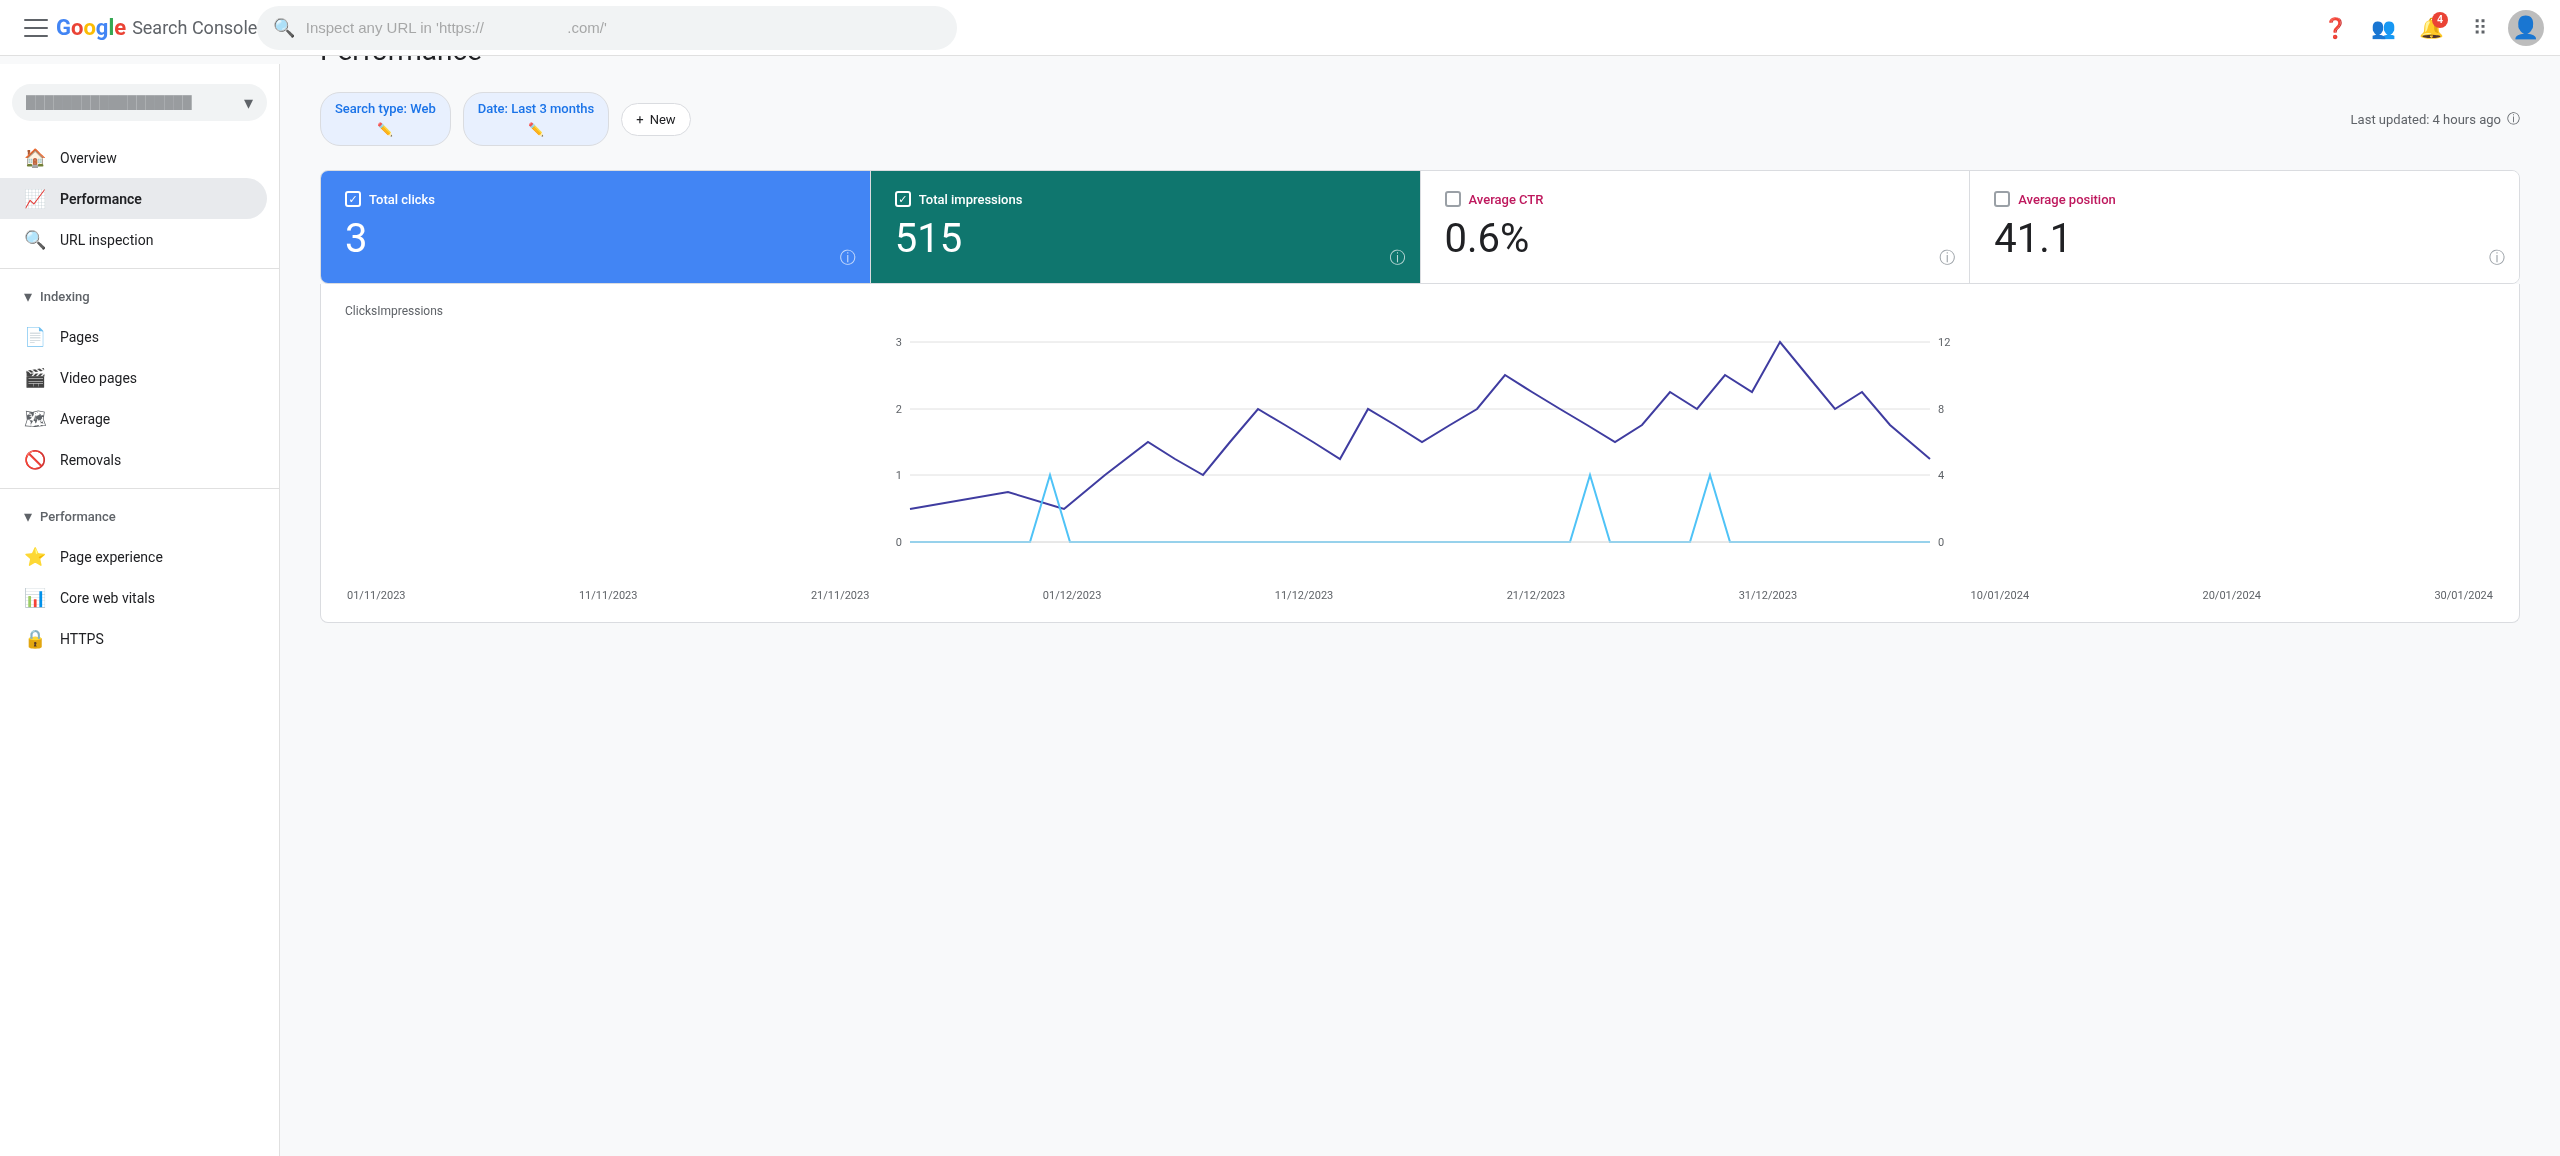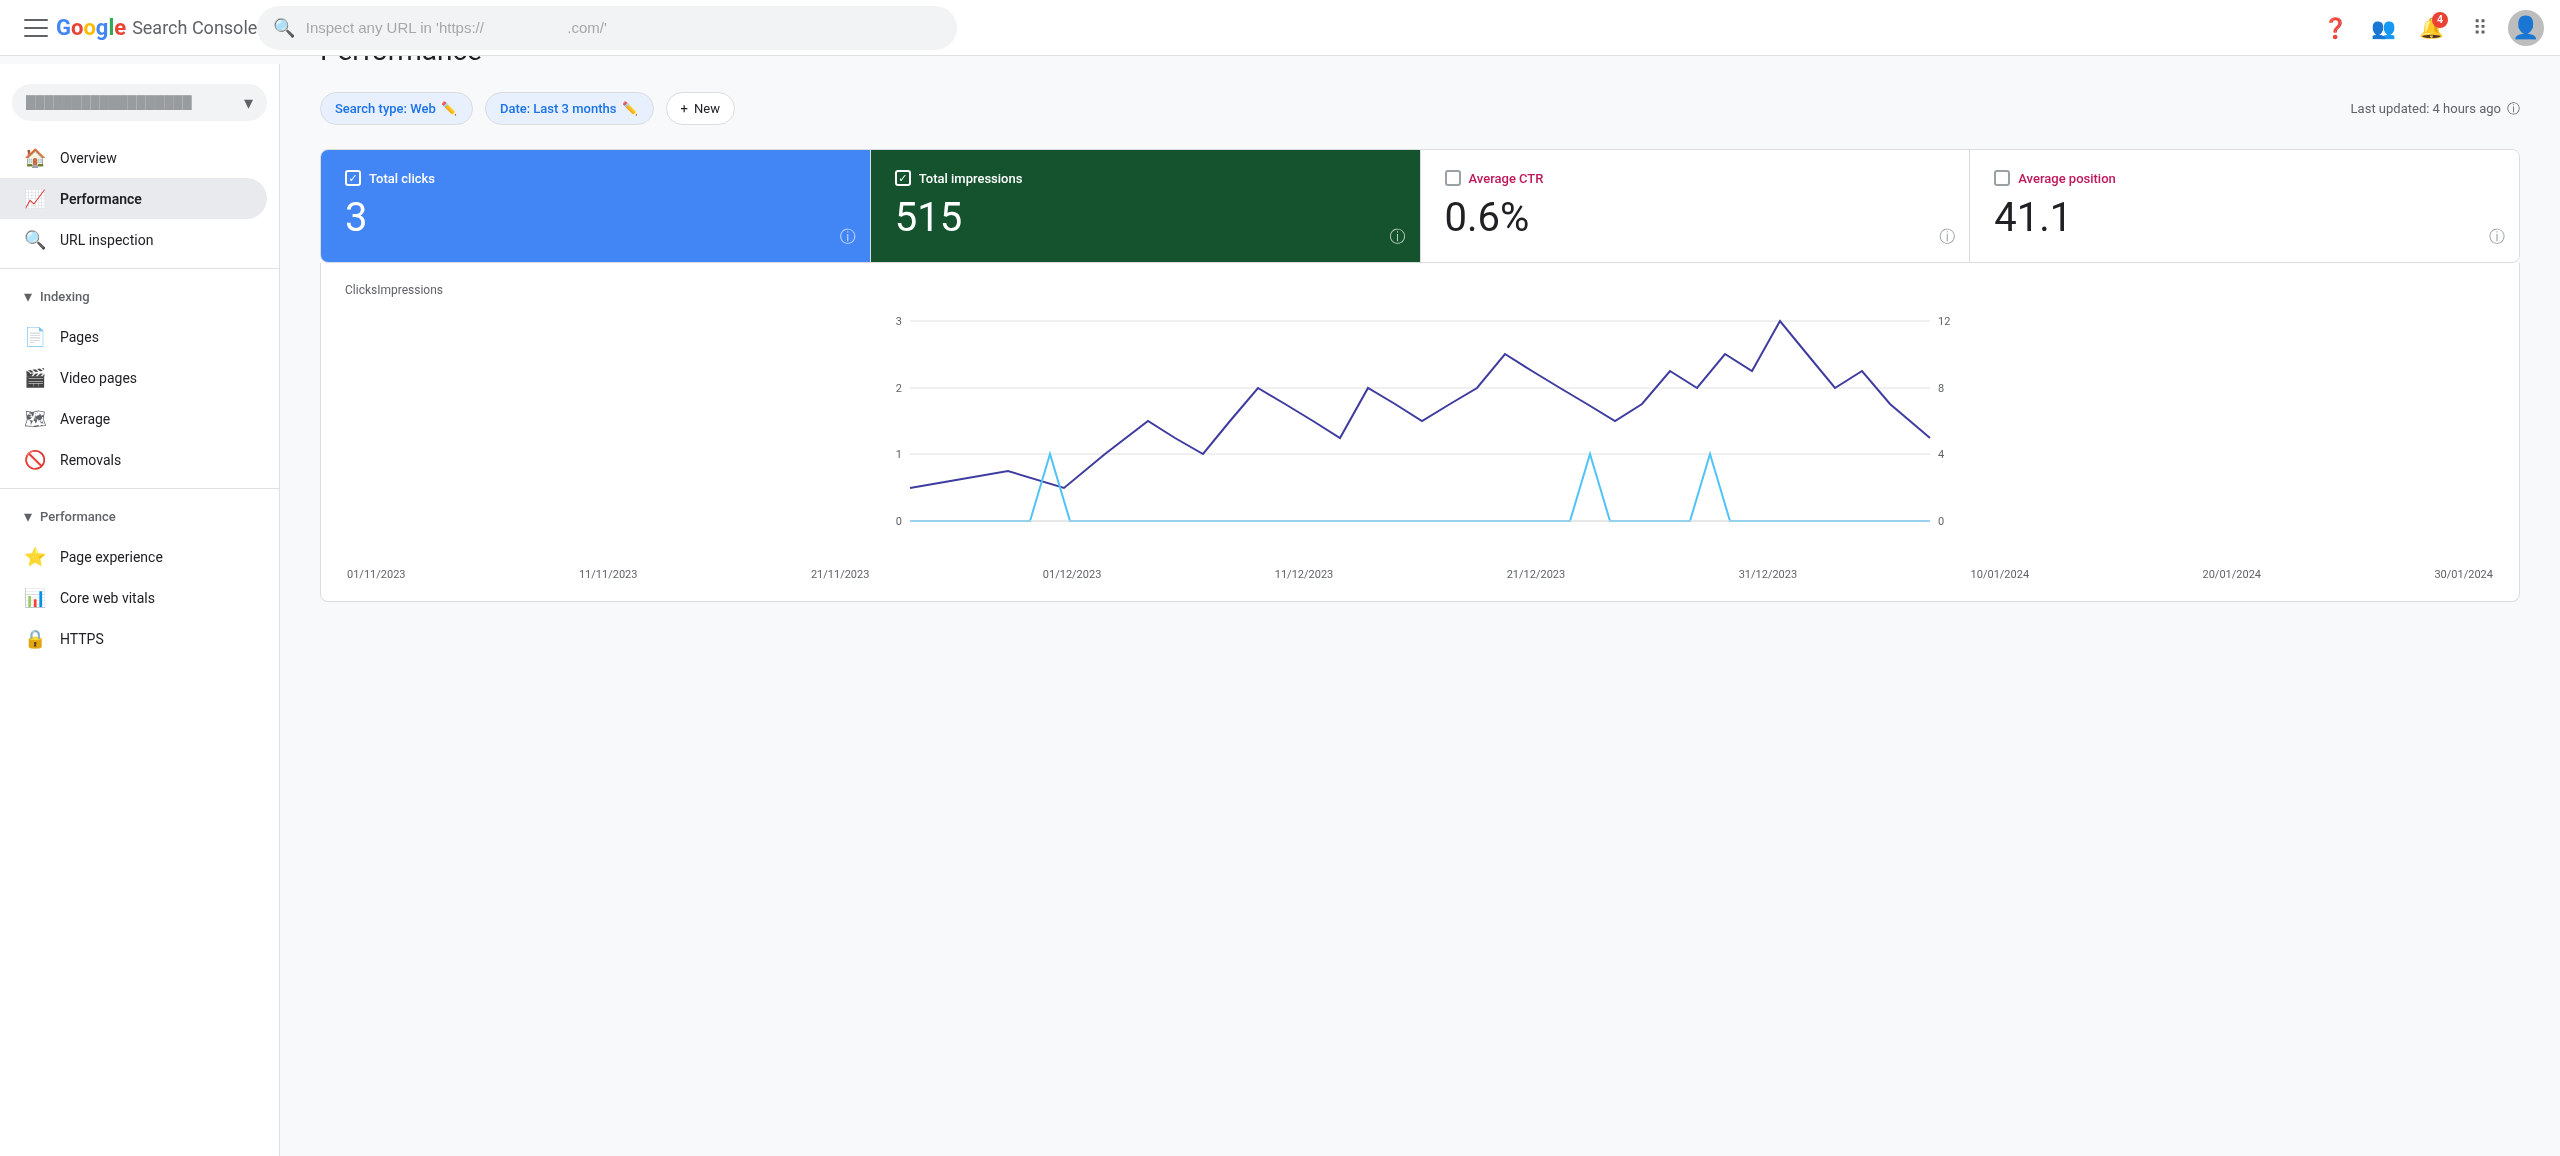--- a/index.html
+++ b/index.html
@@ -79,38 +79,38 @@
       display: flex; align-items: center; gap: 8px; padding: 10px 20px;
       border: none; background: none; color: #1a73e8; font-size: 14px; font-weight: 500;
       cursor: pointer; border-radius: 4px;
     }
 
     
     .filters { display: flex; align-items: center; gap: 12px; margin-bottom: 24px; }
     .filter-chip {
       display: flex; align-items: center; gap: 6px; padding: 8px 14px;
       border: 1px solid #dadce0; border-radius: 20px; background: #e8f0fe; cursor: pointer;
-      font-size: 13px; color: #1a73e8; font-weight: 500;
+      font-size: 13px; color: #1a73e8; font-weight: 500; flex-direction: column;
     }
     .new-btn {
       display: flex; align-items: center; gap: 6px; padding: 8px 14px;
       border: 1px solid #dadce0; border-radius: 20px; background: #fff; cursor: pointer;
       font-size: 13px; color: #202124;
     }
     .last-updated { margin-left: auto; font-size: 13px; color: #5f6368; display: flex; align-items: center; gap: 6px; }
 
     
     .metrics-row { display: flex; margin-bottom: 0; border-radius: 8px; overflow: hidden; border: 1px solid #dadce0; }
     .metric-card {
       flex: 1; padding: 20px 24px; background: #fff; position: relative;
       border-right: 1px solid #dadce0;
     }
     .metric-card:last-child { border-right: none; }
     .metric-card.blue { background: #4285f4; }
-    .metric-card.purple { background: #14532d; }
+    .metric-card.purple { background: #0f766e; }
     .metric-header { display: flex; align-items: flex-end; gap: 8px; margin-bottom: 12px; }
     .metric-checkbox {
       width: 16px; height: 16px; border: 2px solid #fff; border-radius: 3px;
       display: flex; align-items: center; justify-content: center; cursor: pointer;
     }
     .metric-checkbox.checked::after { content: '✓'; color: #fff; font-size: 11px; }
     .metric-checkbox.unchecked { border-color: #9aa0a6; }
     .metric-label { font-size: 13px; color: #fff; font-weight: 500; }
     .metric-label.gray { color: #be185d; }
     .metric-value { font-size: 40px; font-weight: 400; color: #fff; line-height: 1; margin-bottom: 4px; }

